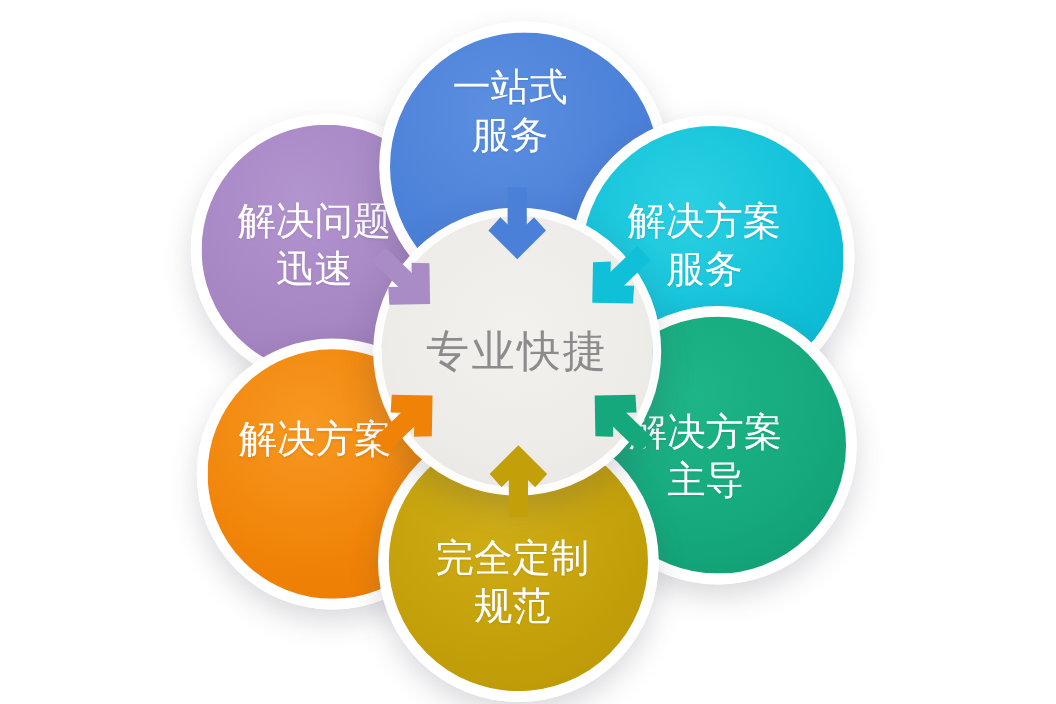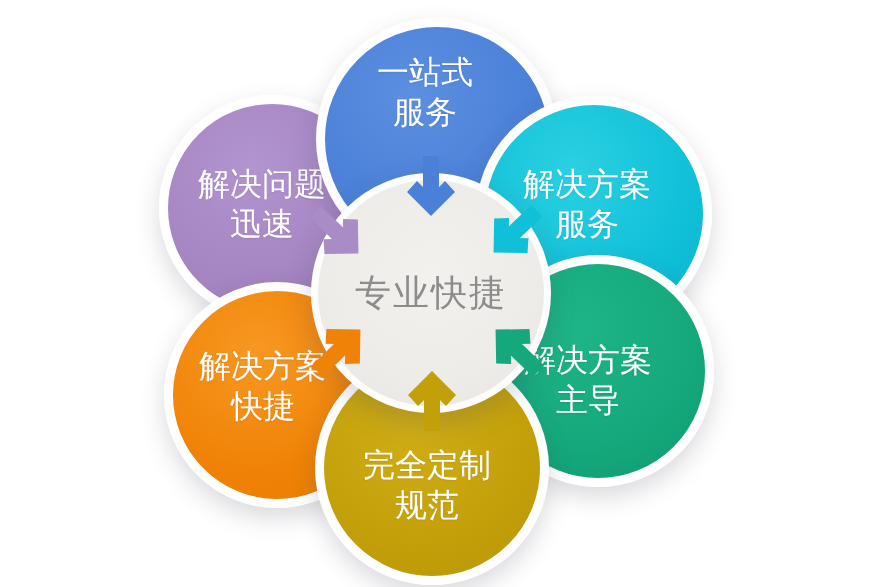--- a/index.html
+++ b/index.html
@@ -112,21 +112,20 @@
   <div class="petal petal-green">
     <div class="petal-label">
       <span>解决方案</span>
       <span>主导</span>
     </div>
   </div>
 
   <div class="petal petal-orange">
     <div class="petal-label">
       <span>解决方案</span>
-      <span>快捷</span>
     </div>
   </div>
 
   <div class="petal petal-gold">
     <div class="petal-label">
       <span>完全定制</span>
       <span>规范</span>
     </div>
   </div>
 

